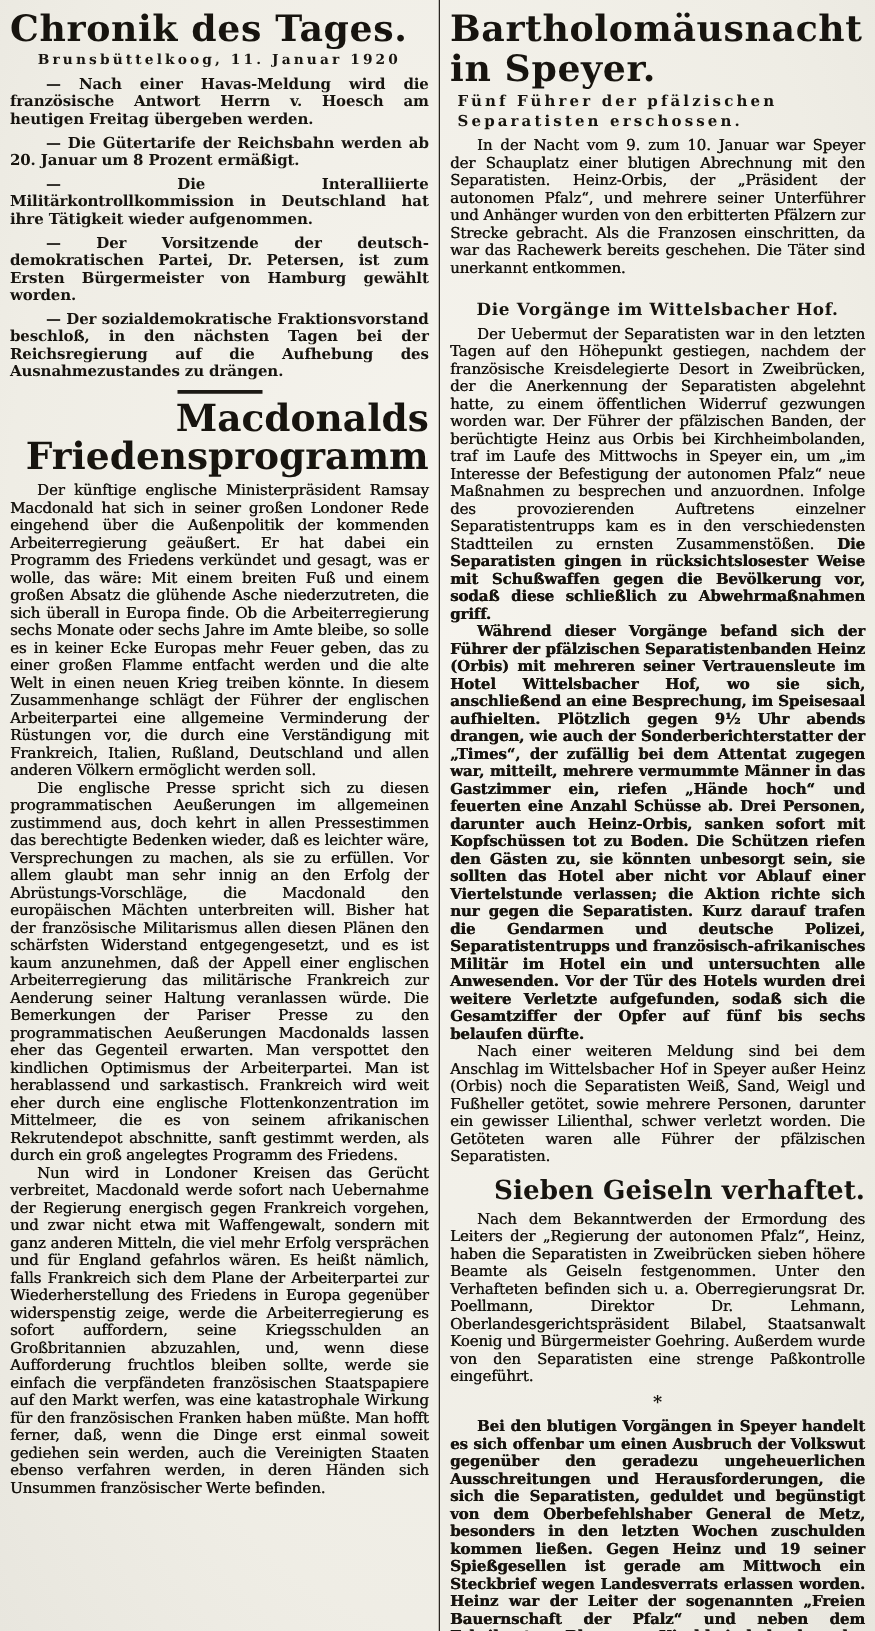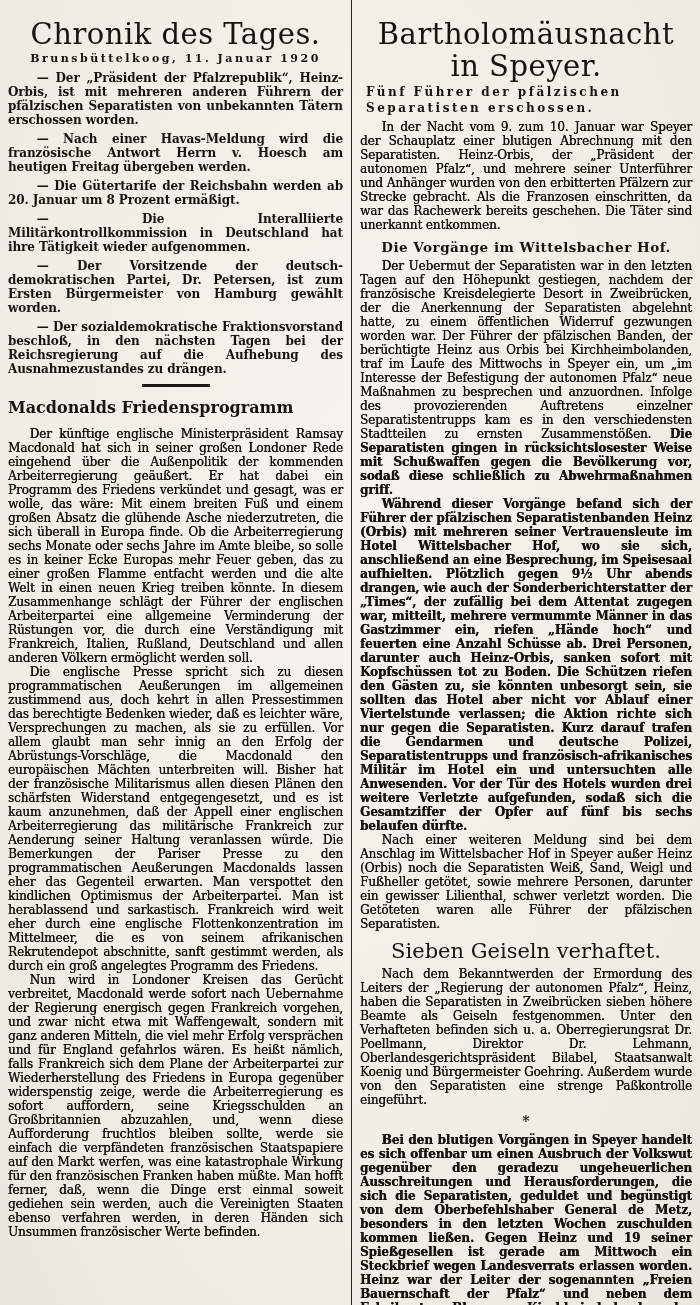--- a/index.html
+++ b/index.html
@@ -40,55 +40,54 @@
   .chron-item{
     font-size:12px;line-height:14px;
     text-align:justify;
     text-indent:2.4em;
     margin-top:5px;
     font-weight:bold;
     letter-spacing:-0.1px;
   }
   .headline-xl{
     font-size:29px;line-height:32px;
-    font-weight:normal;
-    text-align:center;
-    margin:12px 0 2px 0;
+    font-weight:bold;
+    margin:1px 0 2px 0;
     letter-spacing:0.5px;
   }
   .headline-l{
-    font-size:16px;line-height:30px;
+    font-size:30px;line-height:30px;
     font-weight:bold;
-    text-align:left;
+    text-align:right;
     margin:6px 0 4px 0;
   }
   .headline-m{
     font-size:21px;line-height:24px;
-    font-weight:normal;
-    text-align:center;
+    font-weight:bold;
+    text-align:right;
     margin:8px 0 4px 0;
   }
   .dateline{
     font-size:11px;line-height:14px;
     font-weight:bold;
     text-align:center;
     letter-spacing:2.5px;
     margin:2px 0 3px 0;
   }
   .subhead-spaced{
     font-size:12px;line-height:16px;
     font-weight:bold;
     letter-spacing:2.5px;
     margin:1px 6px 4px 6px;
   }
   .crosshead{
     font-size:13.5px;line-height:16px;
     font-weight:bold;
     text-align:center;
-    margin:7px 0 4px 0;
+    margin:19px 0 4px 0;
     letter-spacing:0.5px;
   }
   .bold{font-weight:bold;}
   .rule-short{
     width:68px;height:3px;background:#1c1914;
     margin:8px auto 2px auto;
   }
   .star-sep{
     text-align:center;
     font-size:14px;line-height:16px;
@@ -100,21 +99,20 @@
 </head>
 <body>
 
 <div class="page">
 
   <div class="col col-left">
 
     <section>
       <h1 class="headline-xl">Chronik des Tages.</h1>
       <p class="dateline">Brunsbüttelkoog, 11. Januar 1920</p>
-      <p class="chron-item">— Der „Präsident der Pfalzrepublik“, Heinz-Orbis, ist mit mehreren anderen Führern der pfälzischen Separatisten von unbekannten Tätern erschossen worden.</p>
       <p class="chron-item">— Nach einer Havas-Meldung wird die französische Antwort Herrn v. Hoesch am heutigen Freitag übergeben werden.</p>
       <p class="chron-item">— Die Gütertarife der Reichsbahn werden ab 20. Januar um 8 Prozent ermäßigt.</p>
       <p class="chron-item">— Die Interalliierte Militärkontrollkommission in Deutschland hat ihre Tätigkeit wieder aufgenommen.</p>
       <p class="chron-item">— Der Vorsitzende der deutsch-demokratischen Partei, Dr. Petersen, ist zum Ersten Bürgermeister von Hamburg gewählt worden.</p>
       <p class="chron-item">— Der sozialdemokratische Fraktionsvorstand beschloß, in den nächsten Tagen bei der Reichsregierung auf die Aufhebung des Ausnahmezustandes zu drängen.</p>
       <div class="rule-short"></div>
     </section>
 
     <section>
       <h2 class="headline-l">Macdonalds Friedensprogramm</h2>

